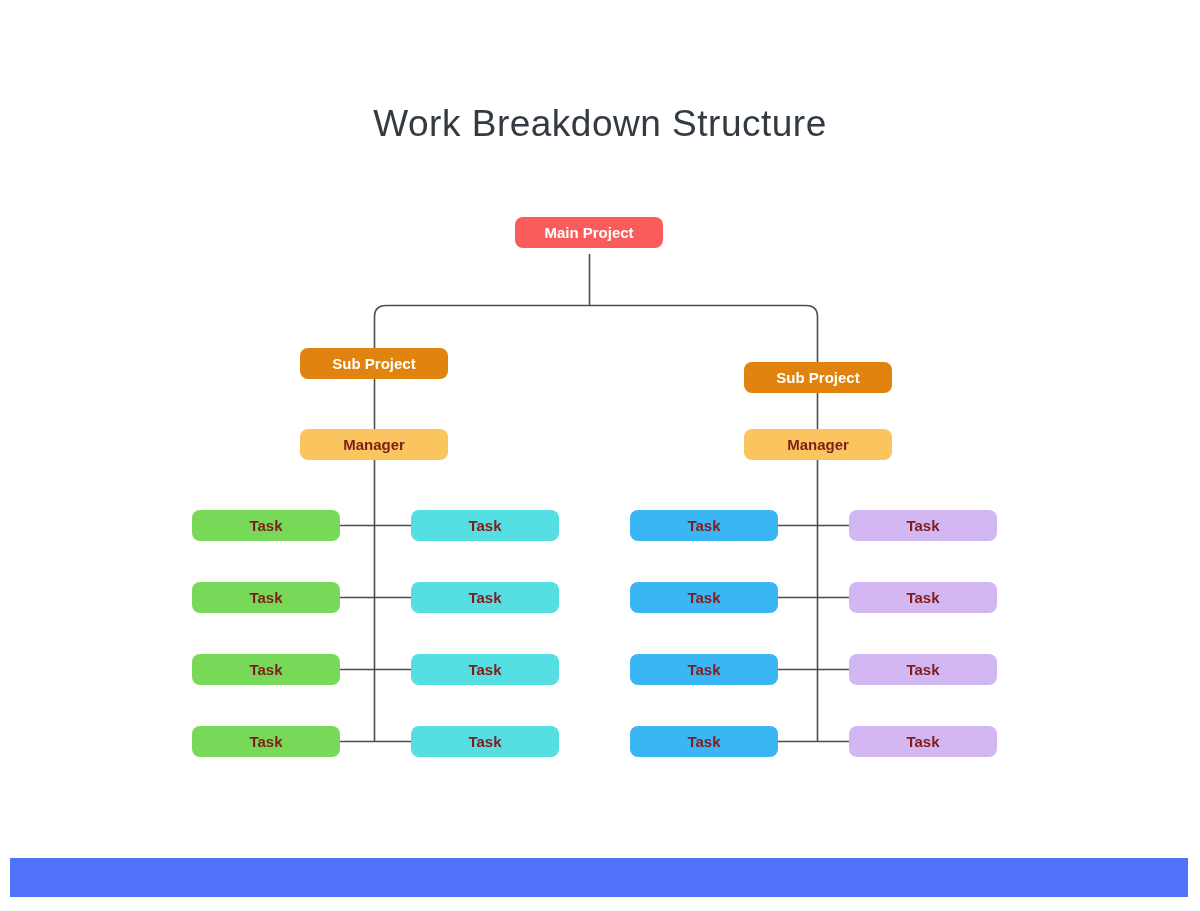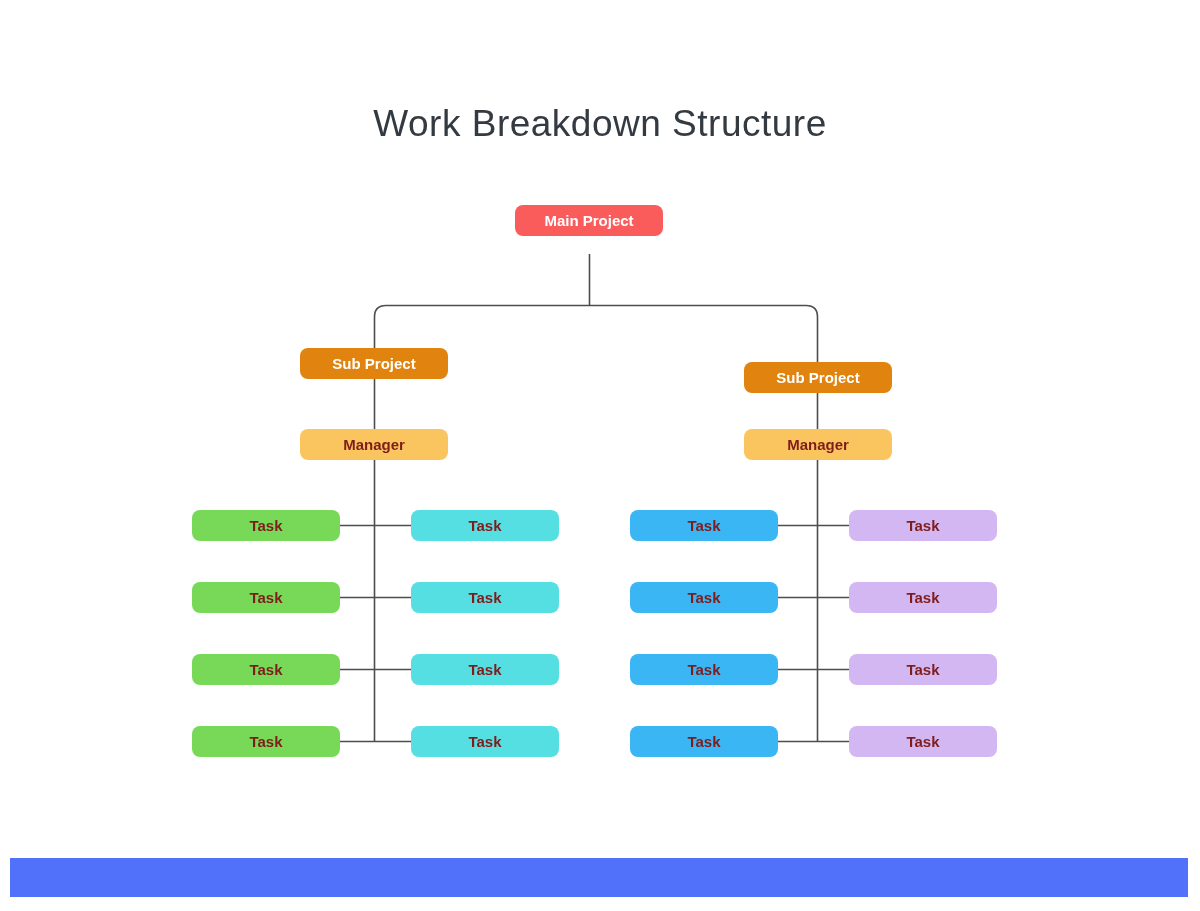--- a/index.html
+++ b/index.html
@@ -40,21 +40,21 @@
     display: flex;
     align-items: center;
     justify-content: center;
     font-size: 15px;
     font-weight: 700;
     color: #7f1d1d;
     box-sizing: border-box;
   }
   .txt-light { color: #ffffff; }
 
-  .n-main  { left: 515px; top: 205px; }
+  .n-main  { left: 515px; top: 217px; }
   .sub-l   { left: 300px; top: 348px; }
   .sub-r   { left: 744px; top: 362px; }
   .mgr-l   { left: 300px; top: 429px; }
   .mgr-r   { left: 744px; top: 429px; }
 
   .col-g { left: 192px; }
   .col-c { left: 411px; }
   .col-b { left: 630px; }
   .col-p { left: 849px; }
   .row-0 { top: 510px; }

